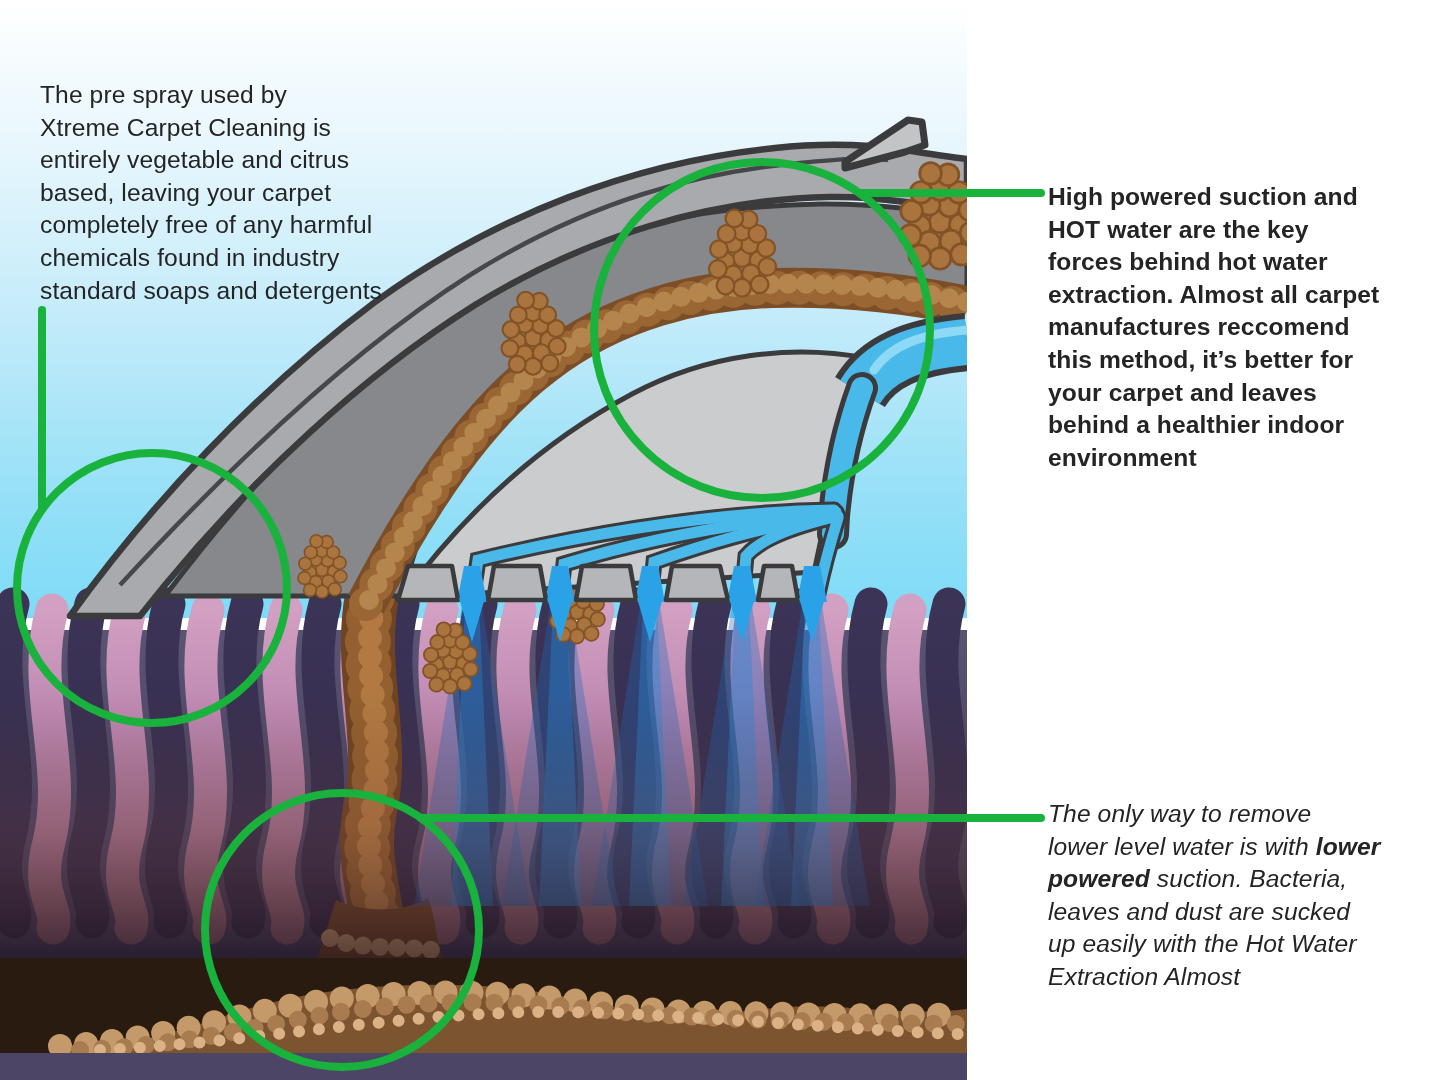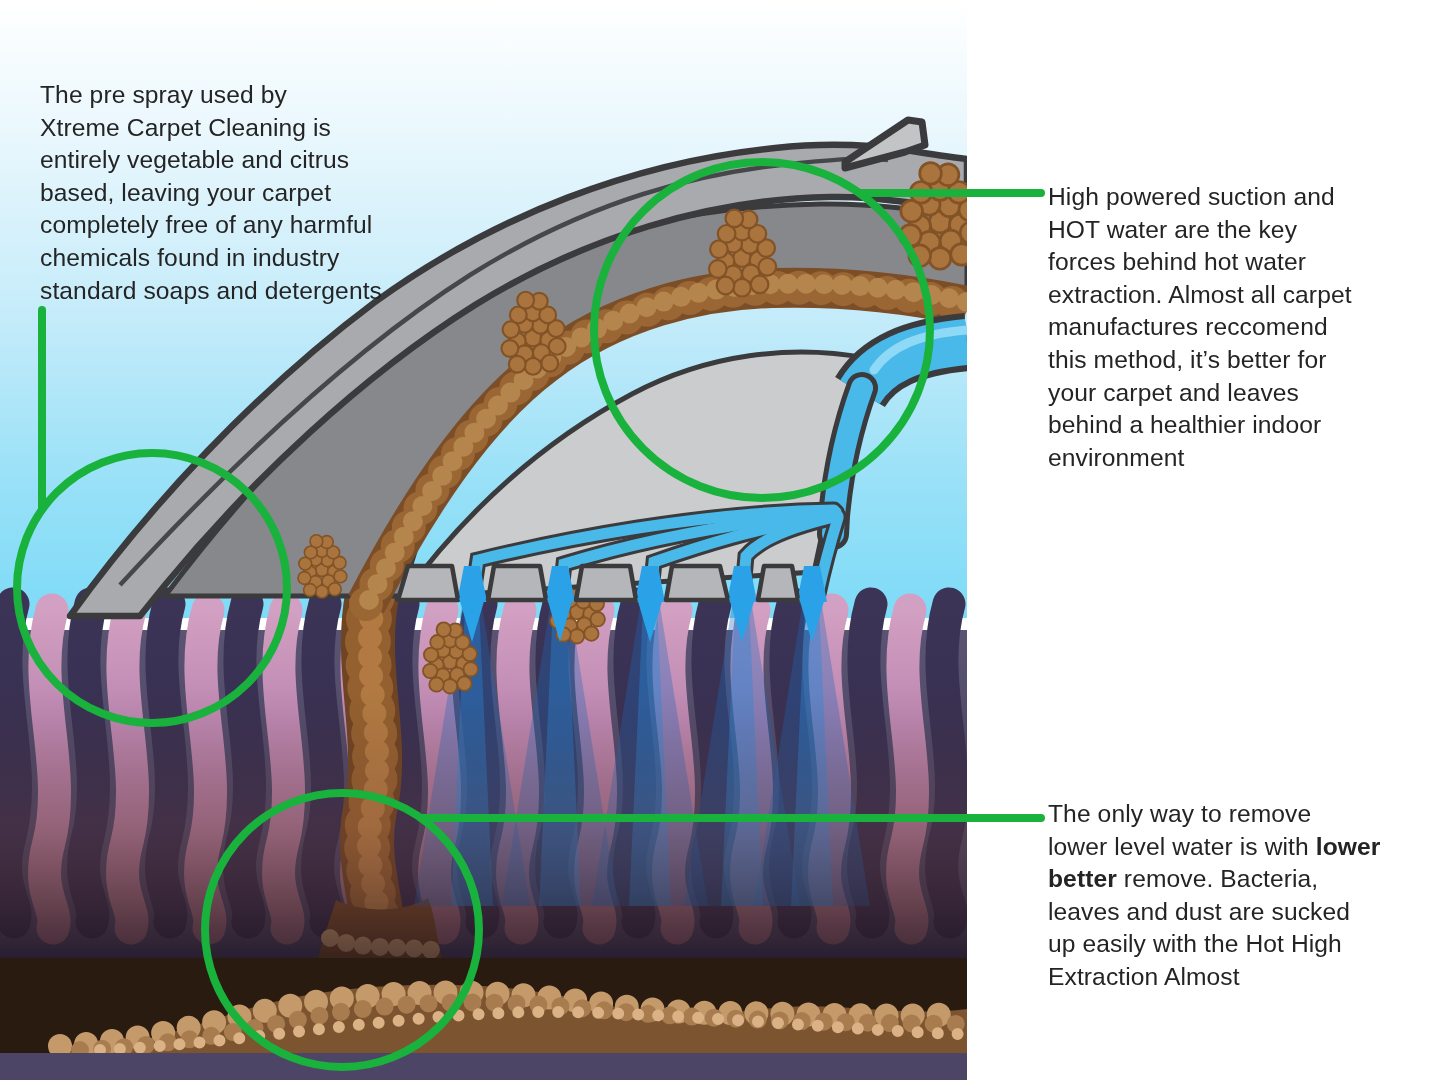--- a/index.html
+++ b/index.html
@@ -2,23 +2,23 @@
 <html><head>
 <meta charset="utf-8">
 <style>
   html,body{margin:0;padding:0;background:#ffffff;}
   .stage{position:relative;width:1440px;height:1080px;background:#ffffff;overflow:hidden;
          font-family:"Liberation Sans", sans-serif;}
   .stage svg{position:absolute;left:0;top:0;}
   .note{position:absolute;color:#242424;font-size:24.6px;line-height:32.6px;
         white-space:pre-line;letter-spacing:0.1px;}
   #note-pre-spray{left:40px;top:79px;width:430px;}
-  #note-suction{left:1048px;top:181px;width:372px;}
+  #note-suction{left:1048px;top:181px;width:372px;font-weight:bold;}
   #note-lower-dirt{left:1048px;top:798px;width:382px;white-space:normal;}
-  #note-lower-dirt .ln{white-space:pre;}
+  #note-lower-dirt .ln{white-space:pre;font-style:italic;}
   .b{font-weight:bold;}
 </style>
 </head>
 <body>
 
 <div class="stage">
 
 <svg width="1440" height="1080" viewBox="0 0 1440 1080">
   <defs>
     <clipPath id="sceneClip">
@@ -239,19 +239,19 @@
 extraction. Almost all carpet
 manufactures reccomend
 this method, it’s better for
 your carpet and leaves
 behind a healthier indoor
 environment</div>
 
 <div class="note" id="note-lower-dirt">
   <div class="ln"><span>The only way to remove</span></div>
   <div class="ln"><span>lower level water is with </span><span class="b">lower</span></div>
-  <div class="ln"><span class="b">better</span><span> remove. Bacteria,</span></div>
+  <div class="ln"><span class="b">powered</span><span> suction. Bacteria,</span></div>
   <div class="ln"><span>leaves and dust are sucked</span></div>
-  <div class="ln"><span>up easily with the Hot High</span></div>
+  <div class="ln"><span>up easily with the Hot Water</span></div>
   <div class="ln"><span>Extraction Almost</span></div>
 </div>
 
 </div>
 
 </body></html>

